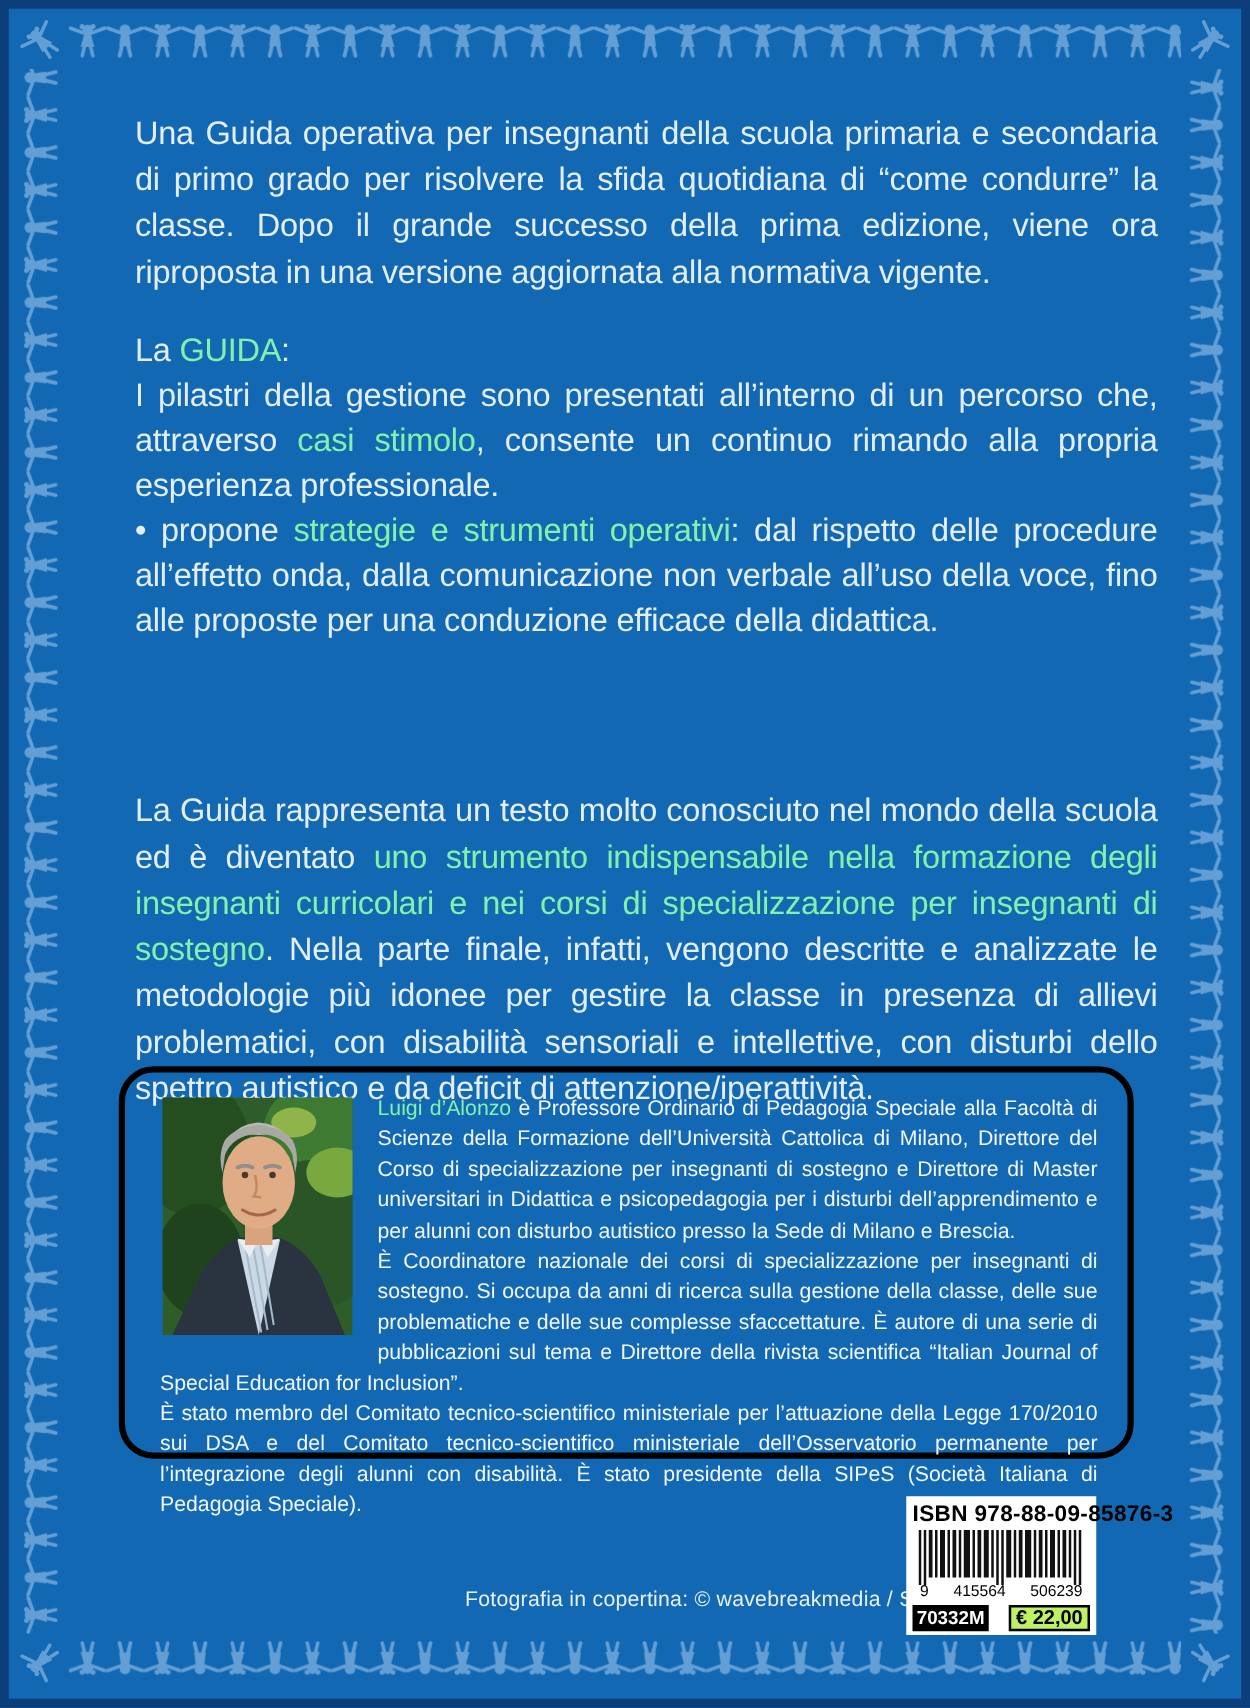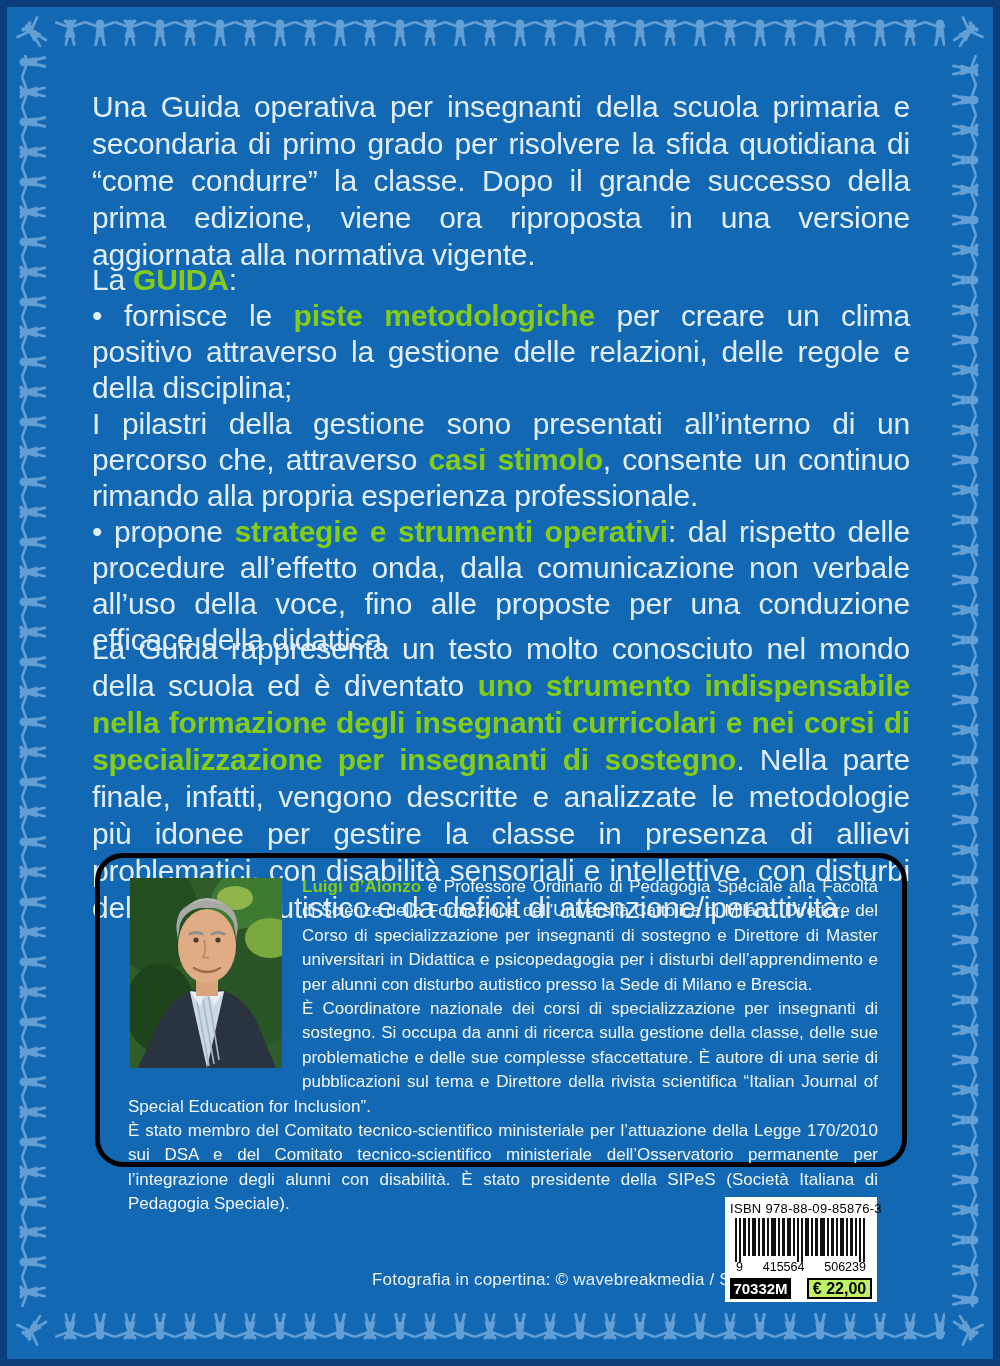--- a/index.html
+++ b/index.html
@@ -11,36 +11,36 @@
   .chain-top{left:55px;top:17px;}
   .chain-bottom{left:55px;top:1312px;}
   .chain-left{left:17px;top:55px;}
   .chain-right{left:951px;top:55px;}
   .corner{position:absolute;width:44px;height:44px;}
   .c-tl{left:12px;top:12px;}
   .c-tr{left:944px;top:12px;}
   .c-bl{left:12px;top:1306px;}
   .c-br{left:944px;top:1306px;}
   
-  .txt{position:absolute;left:92px;width:818px;text-align:justify;
-       color:#e3eefb;font-size:30px;line-height:37px;letter-spacing:-0.2px;}
+  .txt{position:absolute;left:108px;width:818px;text-align:justify;
+       color:#e3eefb;font-size:26px;line-height:37px;letter-spacing:-0.2px;}
   .txt p{margin:0;}
   #guide-block{line-height:36px;}
-  .b{font-weight:bold;color:#84cc16;}
+  .b{font-weight:normal;color:#86efac;}
   
   .bio-box{position:absolute;left:95px;top:853px;width:812px;height:314px;
            border:5px solid #000000;border-radius:28px;box-sizing:border-box;
            padding:17px 24px 10px 28px;color:#f2f7fd;}
   .bio-box p{margin:0;text-align:justify;font-size:17px;line-height:24.4px;}
   .bio-photo{float:left;width:152px;height:190px;margin:3px 20px 4px 2px;display:block;}
   
   .credit{position:absolute;left:372px;top:1270px;font-size:17px;color:#e8f1fb;letter-spacing:0.2px;}
   .label{position:absolute;left:725px;top:1197px;width:152px;box-sizing:border-box;
          background:#ffffff;padding:4px 5px 3px;}
-  .label .isbn{font-size:13px;color:#000;text-align:center;letter-spacing:0.3px;white-space:nowrap;}
+  .label .isbn{font-size:18px;color:#000;text-align:center;letter-spacing:0.3px;white-space:nowrap;font-weight:bold;}
   .label .bars{display:block;margin:2px auto 0;}
   .label .digits{display:flex;justify-content:space-between;padding:0 6px;
                  font-size:12.5px;color:#000;margin-top:-4px;}
   .label-row{display:flex;gap:16px;margin-top:4px;height:21px;}
   .code-box{flex:1;background:#000;color:#fff;font-weight:bold;font-size:15px;
             display:flex;align-items:center;justify-content:center;}
   .price-box{flex:1;background:#bef264;border:2px solid #000;box-sizing:border-box;color:#000;
              font-weight:bold;font-size:16px;display:flex;align-items:center;justify-content:center;}
 </style>
 </head>
@@ -113,21 +113,20 @@
         <use href="#dgirl"></use>
       </g>
     </svg>
 
   <div class="txt" style="top:88px">
     <p><span>Una Guida operativa per insegnanti della scuola primaria e secondaria di primo grado per risolvere la sfida quotidiana di “come condurre” la classe. Dopo il grande successo della prima edizione, viene ora riproposta in una versione aggiornata alla normativa vigente.</span></p>
   </div>
 
   <div class="txt" id="guide-block" style="top:262px">
     <p><span>La </span><span class="b">GUIDA</span><span>:</span></p>
-    <p><span>• fornisce le </span><span class="b">piste metodologiche</span><span> per creare un clima positivo attraverso la gestione delle relazioni, delle regole e della disciplina;</span></p>
     <p><span>I pilastri della gestione sono presentati all’interno di un percorso che, attraverso </span><span class="b">casi stimolo</span><span>, consente un continuo rimando alla propria esperienza professionale.</span></p>
     <p><span>• propone </span><span class="b">strategie e strumenti operativi</span><span>: dal rispetto delle procedure all’effetto onda, dalla comunicazione non verbale all’uso della voce, fino alle proposte per una conduzione efficace della didattica.</span></p>
   </div>
 
   <div class="txt" style="top:630px">
     <p><span>La Guida rappresenta un testo molto conosciuto nel mondo della scuola ed è diventato </span><span class="b">uno strumento indispensabile nella formazione degli insegnanti curricolari e nei corsi di specializzazione per insegnanti di sostegno</span><span>. Nella parte finale, infatti, vengono descritte e analizzate le metodologie più idonee per gestire la classe in presenza di allievi problematici, con disabilità sensoriali e intellettive, con disturbi dello spettro autistico e da deficit di attenzione/iperattività.</span></p>
   </div>
 
   <div class="bio-box">
     <svg class="bio-photo" viewBox="0 0 152 190" role="img">

